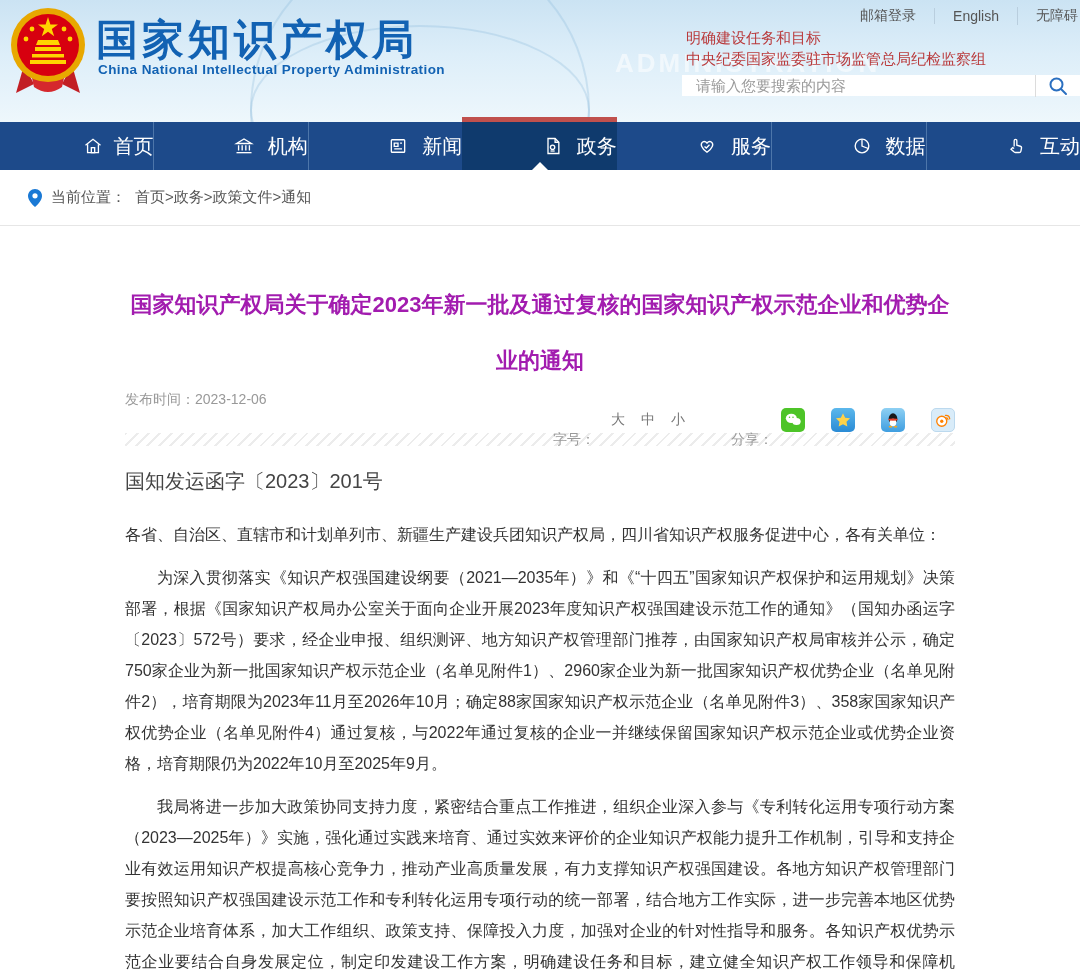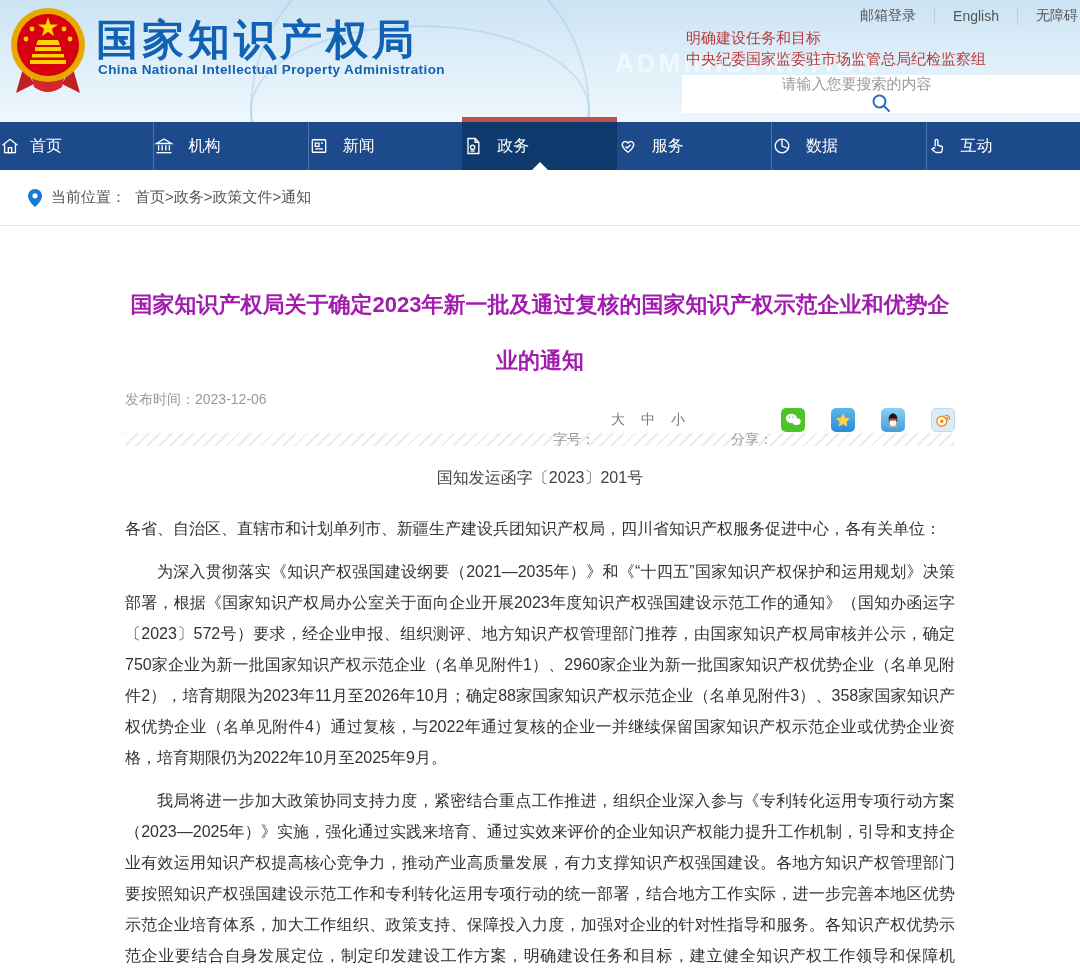--- a/index.html
+++ b/index.html
@@ -27,35 +27,35 @@
 
   .top-links { position:absolute; top:7px; right:-16px; display:flex; align-items:center;
     font-size:14px; color:#555; white-space:nowrap; }
   .top-links span { padding:0 18px; cursor:pointer; }
   .top-links span + span { border-left:1px solid #b9cede; }
 
   .red-links { position:absolute; left:686px; top:27px; font-size:15px; line-height:21px;
     color:#b93a3c; white-space:nowrap; }
   .red-links div { cursor:pointer; }
 
-  .searchbar { position:absolute; left:682px; top:75px; width:398px; height:38px;
-    background:#fff; display:flex; align-items:center;flex-direction:column; }
+  .searchbar { position:absolute; left:682px; top:75px; width:398px; height:21px;
+    background:#fff; display:flex; align-items:center; }
   .searchbar input { flex:1; border:none; outline:none; font-size:15px; color:#333;
     padding:0 14px; height:100%; background:transparent;
     font-family:"Liberation Sans", sans-serif; }
   .searchbar input::placeholder { color:#9b9b9b; }
   .search-divider { width:1px; height:22px; background:#dcdcdc; }
   .search-btn { width:44px; height:38px; display:flex; align-items:center;
     justify-content:center; cursor:pointer; background:transparent; border:none; }
 
   
   .nav { position:absolute; top:122px; left:0; width:1080px; height:48px;
     background:#1d4a8a; display:flex; }
   .nav-item { flex:1; position:relative; display:flex; align-items:center;
-    justify-content:flex-start; gap:10px; color:#fff; font-size:16px; cursor:pointer; }
+    justify-content:flex-end; gap:10px; color:#fff; font-size:20px; cursor:pointer; }
   .nav-item + .nav-item { border-left:1px solid rgba(170,200,230,.35);gap:14px; }
   .nav-item.active { background:#0f3a6d; border-left-color:transparent; }
   .nav-item.active + .nav-item { border-left-color:transparent; }
   .nav-item.active::before { content:""; position:absolute; top:-5px; left:-1px; right:0;
     height:5px; background:#c0504d; }
   .nav-item.active::after { content:""; position:absolute; bottom:0; left:50%;
     margin-left:-8px; border-left:8px solid transparent; border-right:8px solid transparent;
     border-bottom:8px solid #fff; }
   .nav-icon { display:flex; }
 
@@ -81,21 +81,21 @@
   .share-ic { width:24px; height:24px; border-radius:5px; display:flex; align-items:center;
     justify-content:center; cursor:pointer; }
   .ic-wechat { background:#4dc428; }
   .ic-qzone  { background:linear-gradient(180deg,#5cb8ec,#2a8bd5); }
   .ic-qq     { background:linear-gradient(180deg,#8ed0f3,#3f9ee0); }
   .ic-weibo  { background:#d9ecf9; border:1px solid #bcd9ee; }
 
   .hatch-sep { margin-top:14px; height:13px;
     background:repeating-linear-gradient(135deg,#ececec 0 2px,transparent 2px 8px); }
 
-  .doc-number { margin-top:22px; text-align:center; font-size:16px; color:#444; }
+  .doc-number { margin-top:22px; text-align:left; font-size:20px; color:#444; }
 
   .body-text p { font-size:16px; color:#333; line-height:31px; text-align:justify; }
   .p-first { margin-top:24px; }
   .p-indent { margin-top:12px; text-indent:2em; }
 </style>
 </head>
 <body>
 
 <div class="header">
   <div class="globe-circle globe-1"></div>

